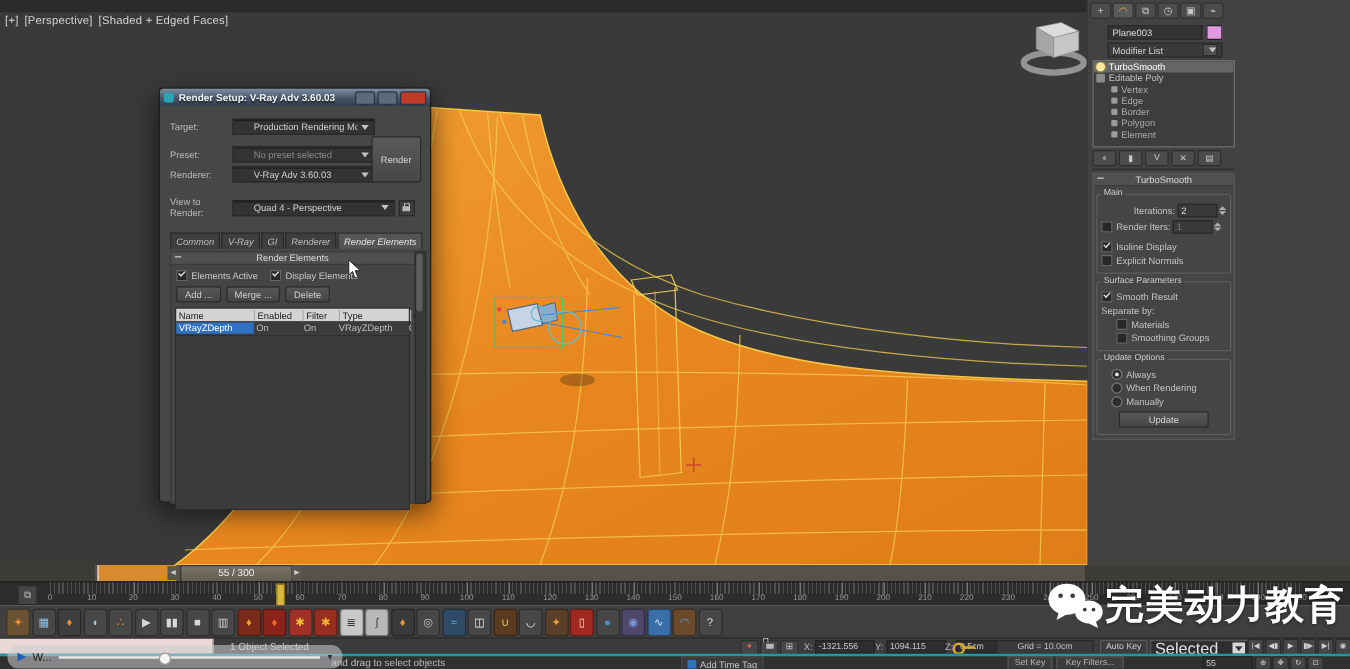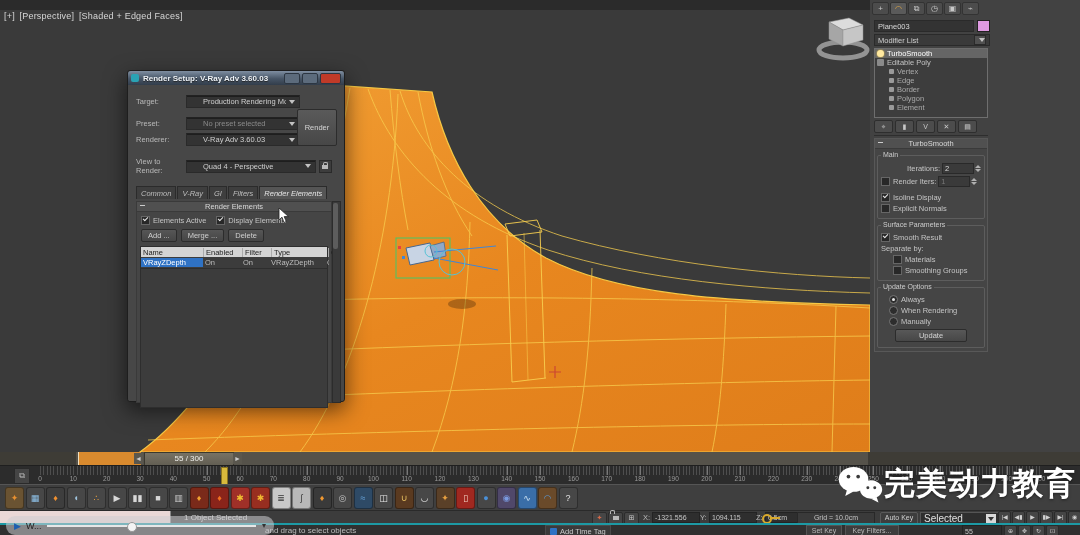--- a/index.html
+++ b/index.html
@@ -60,21 +60,21 @@
   #rd-scroll{position:absolute;right:3px;top:116px;width:7px;height:200px;background:#3a3a3a;border:1px solid #2c2c2c;}
   #rd-thumb{position:absolute;left:0;top:1px;width:5px;height:46px;background:#5d5d5d;border-radius:2px;}
   #cursor{position:absolute;left:278px;top:208px;z-index:40;}
   
   #cpanel{position:absolute;left:870px;top:0;width:210px;height:452px;background:#424242;font-size:7.5px;}
   #cp-tabs{display:flex;padding:2px 2px 1px;}
   .cptab{width:15px;height:11px;margin-right:1px;background:#4c4c4c;border:1px solid #333;border-radius:2px;
          color:#c8c8c8;display:flex;align-items:center;justify-content:center;font-size:8px;}
   .cptab.active{background:#5a5a5a;color:#f0b040;}
   #cp-col{width:116px;padding:2px 0 0 4px;}
-  .cp-row{display:flex;align-items:center;margin:2px 0;}
+  .cp-row{display:flex;align-items:center;margin:2px 12px;}
   #obj-name{flex:1;height:10px;background:#333;border:1px solid #2a2a2a;color:#d8d8d8;display:flex;align-items:center;padding:0 3px;}
   #obj-swatch{width:11px;height:10px;border:1px solid #222;margin-left:3px;flex:none;}
   #mod-list{flex:1;height:10px;background:#3a3a3a;border:1px solid #2a2a2a;color:#d0d0d0;display:flex;align-items:center;padding:0 3px;}
   #mod-list .btn{margin-left:auto;width:10px;height:8px;background:#505050;border:1px solid #2a2a2a;display:flex;align-items:center;justify-content:center;}
   #mod-stack{border:1px solid #6e6e6e;background:#3d3d3d;height:68px;margin-right:2px;overflow:hidden;}
   .stk{display:flex;align-items:center;height:9px;padding:0 2px;color:#c2c2c2;white-space:nowrap;}
   .stk.selected{background:#656565;color:#fff;}
   .stk.sub{padding-left:14px;color:#aaa;}
   .stk .ic{width:7px;height:7px;margin-right:3px;flex:none;background:#777;border-radius:1px;}
   .stk .ic.bulb{background:#ffe9a0;border-radius:50%;box-shadow:0 0 2px #ffd24a;}
@@ -125,21 +125,21 @@
   .sico{position:absolute;top:1px;width:13px;height:11px;background:#464646;border:1px solid #2c2c2c;border-radius:2px;
         color:#c8c8c8;font-size:7px;text-align:center;line-height:10px;}
   .coordlbl{position:absolute;top:2px;color:#b8b8b8;font-size:7.5px;}
   .coordfld{position:absolute;top:1px;height:9px;background:#2e2e2e;border:1px solid #232323;color:#c8c8c8;
         font-size:7px;display:flex;align-items:center;padding:0 2px;}
   #grid-box{position:absolute;left:797px;top:1px;width:76px;height:10px;background:#3a3a3a;border:1px solid #282828;
         color:#c4c4c4;font-size:7px;text-align:center;line-height:10px;}
   #autokey-btn{position:absolute;left:880px;top:1px;width:36px;height:11px;background:#3d3d3d;border:1px solid #5a5a5a;
         color:#cfcfcf;font-size:7px;text-align:center;line-height:10px;border-radius:2px;}
   #selset-dd{position:absolute;left:920px;top:1px;width:72px;height:11px;background:#2e2e2e;border:1px solid #555;
-        color:#e0e0e0;font-size:10px;display:flex;align-items:center;padding:0 3px;}
+        color:#e0e0e0;font-size:13px;display:flex;align-items:center;padding:0 3px;}
   #selset-dd .arr{margin-left:auto;width:10px;height:9px;background:#d8d8d8;display:flex;align-items:center;justify-content:center;}
   #selset-dd .arr i{width:0;height:0;border-left:3px solid transparent;border-right:3px solid transparent;border-top:4px solid #333;}
   #playback{position:absolute;left:998px;top:0;display:flex;}
   .pbtn{width:11px;height:12px;background:#454545;border:1px solid #2b2b2b;margin-right:1px;color:#d0d0d0;
         font-size:6px;text-align:center;line-height:11px;border-radius:2px;flex:none;}
   #keyico{position:absolute;left:762px;top:2px;width:18px;height:9px;}
   #keyico .ring{position:absolute;left:0;top:1px;width:6px;height:6px;border:2px solid #d8a92c;border-radius:50%;}
   #keyico .bar{position:absolute;left:8px;top:4px;width:10px;height:2px;background:#d8a92c;}
   
   #promptbar{position:absolute;left:0;top:523px;width:1080px;height:12px;background:#303030;border-top:2px solid #1d9aa5;font-size:8px;}
@@ -275,21 +275,21 @@
         <span class="lockbox">
             <span class="lockglyph"></span>
           </span>
       </div>
       <div id="render-btn">Render</div>
 
       <div id="rd-tabs">
           <span class="rtab">Common</span>
           <span class="rtab">V-Ray</span>
           <span class="rtab">GI</span>
-          <span class="rtab">Filters</span>
+          <span class="rtab">Renderer</span>
           <span class="rtab active">Render Elements</span>
         </div>
 
       <div id="rollout">
         <div class="roll-hd">
           <span class="minus"></span>
           <span>Render Elements</span>
         </div>
         <div class="cbrow">
           <span class="cb on"></span>

